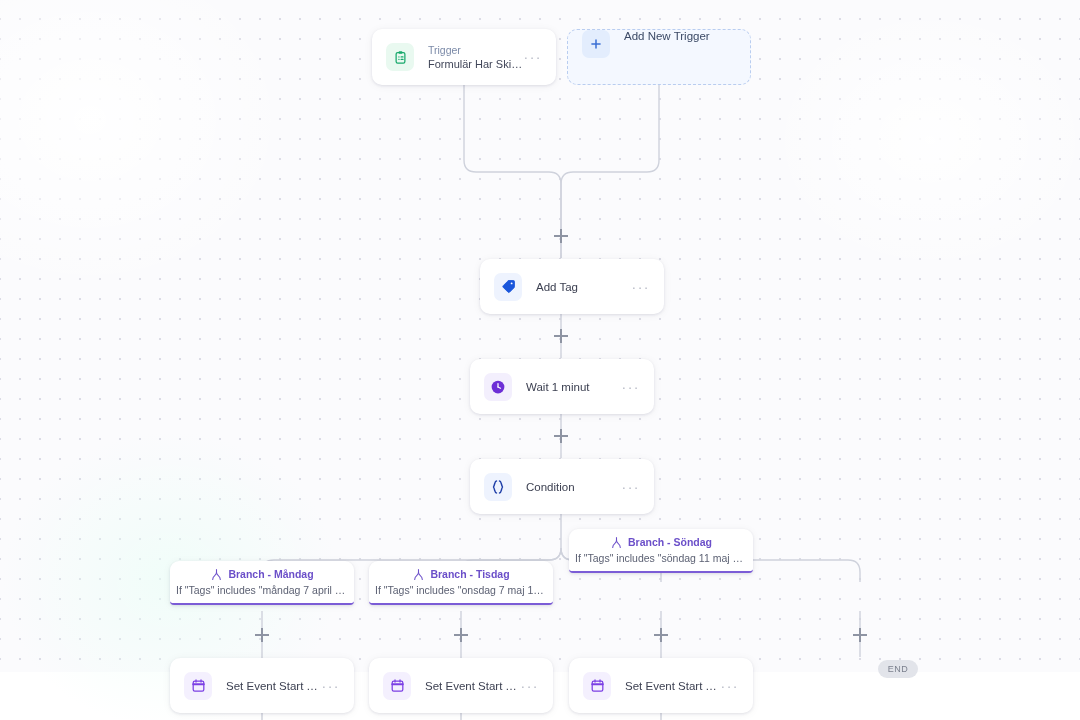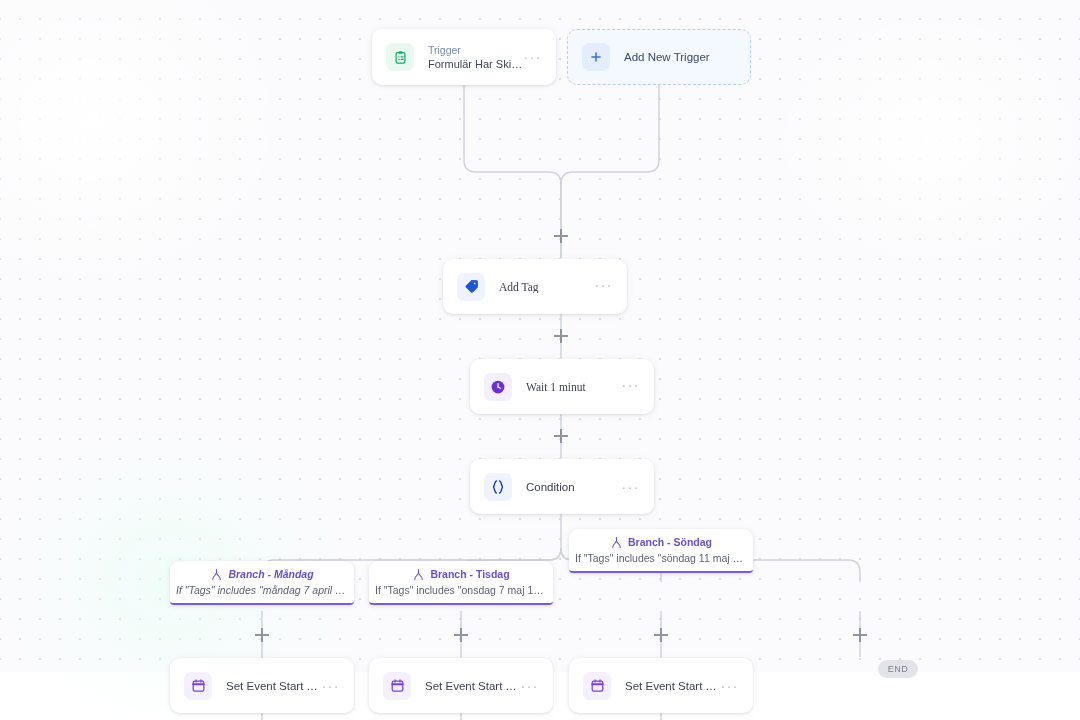--- a/index.html
+++ b/index.html
@@ -66,21 +66,21 @@
   .ico-blue  { background: #eef3fe; }
   .ico-violet{ background: #f3effd; }
   .ico-lav   { background: #f4f0fe; }
 
   
   #node-add-trigger .ghost {
     width: 184px; height: 56px;
     border: 1px dashed #b9cdf0;
     border-radius: 10px;
     background: #f4f8ff;
-    display: flex; align-items: center; padding: 0 14px;
+    display: flex; padding: 0 14px;
     cursor: pointer;
   }
   #node-add-trigger .plusbox {
     width: 28px; height: 28px; border-radius: 7px; background: #e3edfd;
     display: flex; align-items: center; justify-content: center; flex: 0 0 auto;
   }
   #node-add-trigger .lbl { margin-left: 14px; font-size: 11.5px; color: #3c4a66; }
 
   
   .branch {
@@ -184,37 +184,37 @@
       <div class="plusbox">
         <svg width="14" height="14" viewBox="0 0 24 24" fill="none" stroke="#3b6fd4" stroke-width="2.6" stroke-linecap="round">
           <line x1="12" y1="5" x2="12" y2="19"></line>
           <line x1="5" y1="12" x2="19" y2="12"></line>
         </svg>
       </div>
       <div class="lbl">Add New Trigger</div>
     </div>
   </div>
 
-  <div class="node" id="node-add-tag" style="left:443px; top:259px;font-family:Liberation Serif, serif;">
+  <div class="node" id="node-add-tag" style="left:480px; top:259px;">
     <div class="card" style="width:184px; height:55px;">
       <div class="ico ico-blue">
         <svg width="15" height="15" viewBox="0 0 24 24" fill="#1a56db" stroke="#1a56db" stroke-width="1.4" stroke-linejoin="round">
           <path d="M11.5 2.5 H20 a1.5 1.5 0 0 1 1.5 1.5 v8.5 a2 2 0 0 1 -.6 1.4 l-7 7 a2 2 0 0 1 -2.8 0 l-7.5 -7.5 a2 2 0 0 1 0 -2.8 l7 -7 a2 2 0 0 1 1.4 -.6 z"></path>
           <circle cx="17" cy="7" r="1.5" fill="#ffffff" stroke="none"></circle>
         </svg>
       </div>
       <div class="txt">
         <div class="title">Add Tag</div>
       </div>
       <div class="dots">···</div>
     </div>
   </div>
 
   <div class="node" id="node-wait" style="left:470px; top:359px;">
-    <div class="card" style="width:184px; height:55px;font-family:Liberation Serif, serif;">
+    <div class="card" style="width:184px; height:55px;">
       <div class="ico ico-violet">
         <svg width="18" height="18" viewBox="0 0 24 24">
           <circle cx="12" cy="12" r="8.5" fill="#6d2fd6"></circle>
           <line x1="12" y1="12" x2="12" y2="7.5" stroke="#ffffff" stroke-width="1.7" stroke-linecap="round"></line>
           <line x1="12" y1="12" x2="15.3" y2="13.6" stroke="#ffffff" stroke-width="1.7" stroke-linecap="round"></line>
         </svg>
       </div>
       <div class="txt">
         <div class="title">Wait 1 minut</div>
       </div>
@@ -230,21 +230,21 @@
           <path d="M14 4 c2.5 0 2 4.5 4 8 -2 3.5 -1.5 8 -4 8"></path>
         </svg>
       </div>
       <div class="txt">
         <div class="title">Condition</div>
       </div>
       <div class="dots">···</div>
     </div>
   </div>
 
-  <div class="node" id="node-branch-0" style="left:170px; top:561px;font-style:italic;">
+  <div class="node" id="node-branch-0" style="left:170px; top:561px;">
     <div class="branch">
       <div class="hdr">
         <svg width="13" height="13" viewBox="0 0 24 24" fill="none" stroke="#6b4fc9" stroke-width="2" stroke-linecap="round">
           <path d="M5 21 C5 13 12 15 12 8"></path>
           <path d="M19 21 C19 13 12 15 12 8"></path>
           <line x1="12" y1="8" x2="12" y2="3"></line>
         </svg>
         <span class="bname">Branch - Måndag</span>
       </div>
       <div class="bcond">If "Tags" includes "måndag 7 april 13...</div>

